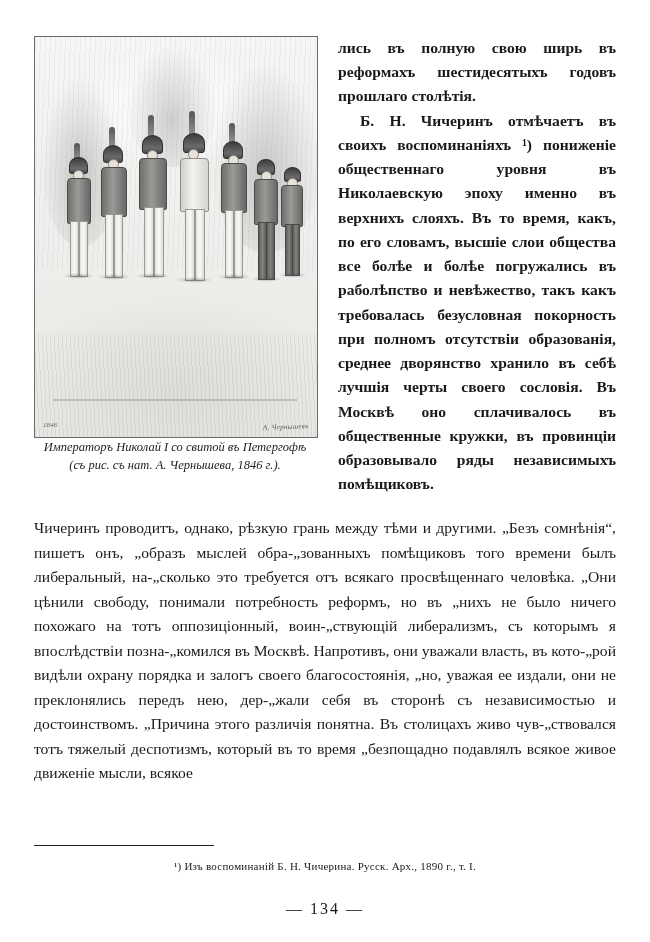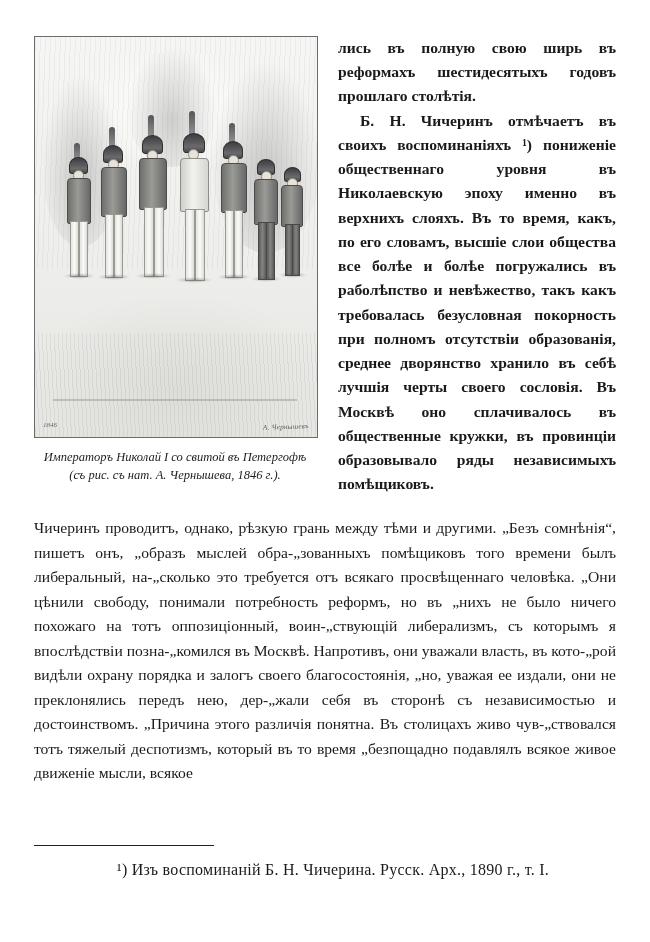--- a/index.html
+++ b/index.html
@@ -60,21 +60,20 @@
   }
   
   .lith::after {
     content: "";
     position: absolute;
     left: 0; bottom: 0; width: 100%; height: 26%;
     background: repeating-linear-gradient(87deg, rgba(120,120,120,0.13) 0px, rgba(120,120,120,0.13) 1px, rgba(0,0,0,0) 1px, rgba(0,0,0,0) 4px);
   }
   .fig-caption {
     width: 282px;
-    margin-top: 10px;
     text-align: center;
     font-style: italic;
     font-size: 12.5px;
     line-height: 1.45;
     color: #1d1d1d;
   }
 
   .right-col {
     margin-left: 304px;
     width: 278px;
@@ -105,24 +104,24 @@
   .footnote-rule {
     position: absolute;
     left: 34px;
     top: 845px;
     width: 180px;
     height: 1px;
     background: #222;
   }
   .footnote {
     position: absolute;
-    left: 42px;
+    left: 34px;
     top: 858px;
     width: 582px;
-    font-size: 16px;
+    font-size: 11px;
     line-height: 1.5;
     text-align: center;
     letter-spacing: .25px;
   }
 
   .page-number {
     position: absolute;
     left: 0;
     top: 900px;
     width: 650px;
@@ -309,14 +308,15 @@
     </div>
   </div>
 
   <div class="body-text">
     <p>Чичеринъ проводитъ, однако, рѣзкую грань между тѣми и другими. „Безъ сомнѣнія“, пишетъ онъ, „образъ мыслей обра-„зованныхъ помѣщиковъ того времени былъ либеральный, на-„сколько это требуется отъ всякаго просвѣщеннаго человѣка. „Они цѣнили свободу, понимали потребность реформъ, но въ „нихъ не было ничего похожаго на тотъ оппозиціонный, воин-„ствующій либерализмъ, съ которымъ я впослѣдствіи позна-„комился въ Москвѣ. Напротивъ, они уважали власть, въ кото-„рой видѣли охрану порядка и залогъ своего благосостоянія, „но, уважая ее издали, они не преклонялись передъ нею, дер-„жали себя въ сторонѣ съ независимостью и достоинствомъ. „Причина этого различія понятна. Въ столицахъ живо чув-„ствовался тотъ тяжелый деспотизмъ, который въ то время „безпощадно подавлялъ всякое живое движеніе мысли, всякое</p>
   </div>
 
   <div class="footnote-rule"></div>
   <div class="footnote">¹) Изъ воспоминаній Б. Н. Чичерина. Русск. Арх., 1890 г., т. I.</div>
 
+  <div class="page-number">—  134  —</div>
 
 </div>
 
 </body></html>

